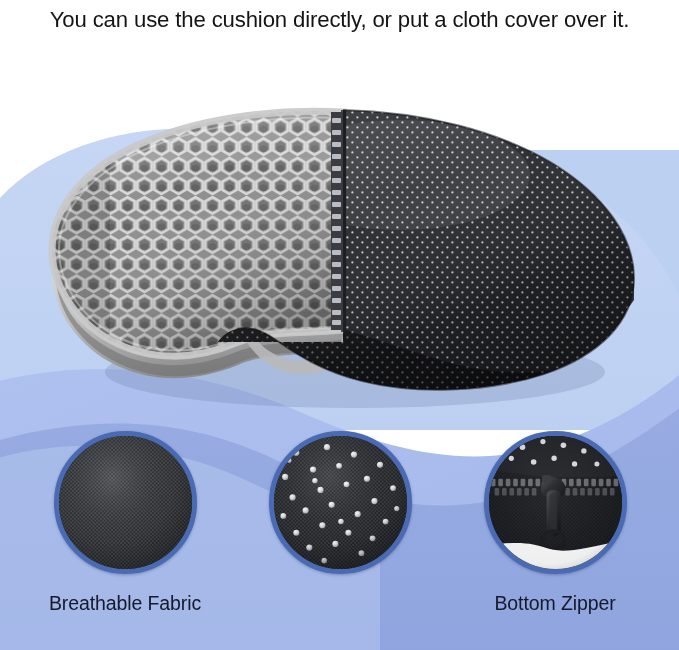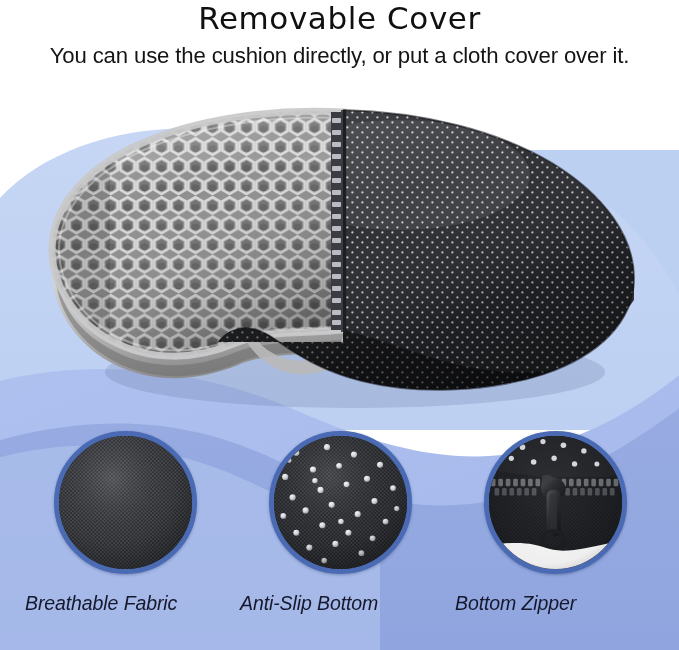--- a/index.html
+++ b/index.html
@@ -24,21 +24,21 @@
 
   
   .bg-svg { position:absolute; left:0; top:0; width:679px; height:650px; z-index:1; }
 
   
   .cushion-wrap { position:absolute; left:0; top:0; width:679px; height:650px; z-index:20; }
   .cushion-svg { position:absolute; left:0; top:0; width:679px; height:650px; }
 
   
   .features { position:absolute; left:0; top:420px; width:679px; height:230px; z-index:30; }
-  .feature { position:absolute; top:0; width:200px; text-align:left;font-style:italic; }
+  .feature { position:absolute; top:0; width:200px; text-align:center; }
   .f1 { left:25px; }
   .f2 { left:240px; }
   .f3 { left:455px; }
 
   .circle {
     position:relative; width:143px; height:143px; margin:11px auto 0;
     border-radius:50%;
     border:5px solid #4a6ab4;
     overflow:hidden;
     box-shadow:0 1px 3px rgba(30,45,90,0.35);
@@ -229,21 +229,20 @@
         <rect x="332" y="286" width="9" height="5" rx="1"></rect>
         <rect x="332" y="298" width="9" height="5" rx="1"></rect>
         <rect x="332" y="310" width="9" height="5" rx="1"></rect>
         <rect x="332" y="320" width="9" height="5" rx="1"></rect>
       </g>
     </g>
   </svg>
   </div>
 
   <div class="header">
-    <div class="title">Removable Cover</div>
     <div class="subtitle">You can use the cushion directly, or put a cloth cover over it.</div>
   </div>
 
   <div class="features">
 
     <div class="feature f1">
       <div class="circle">
         <svg class="tex" viewBox="0 0 143 143">
           <defs>
             <pattern id="weave" width="4" height="4" patternUnits="userSpaceOnUse">
@@ -317,21 +316,20 @@
             <circle cx="94" cy="126" r="3.1"></circle>
               <circle cx="54" cy="134" r="3.0"></circle>
             <circle cx="16" cy="26" r="2.8"></circle>
               <circle cx="132" cy="78" r="2.8"></circle>
             <circle cx="72" cy="92" r="3.0"></circle>
               <circle cx="44" cy="48" r="2.9"></circle>
           </g>
           <rect width="143" height="143" fill="url(#gripShade)"></rect>
         </svg>
       </div>
-      <div class="flabel">Anti-Slip Bottom</div>
     </div>
 
     <div class="feature f3">
       <div class="circle">
         <svg class="tex" viewBox="0 0 143 143">
           <defs>
             <pattern id="weave3" width="4" height="4" patternUnits="userSpaceOnUse">
               <rect width="4" height="4" fill="#18191c"></rect>
               <rect x="0" y="0" width="2" height="2" fill="#212226"></rect>
               <rect x="2" y="2" width="2" height="2" fill="#212226"></rect>

